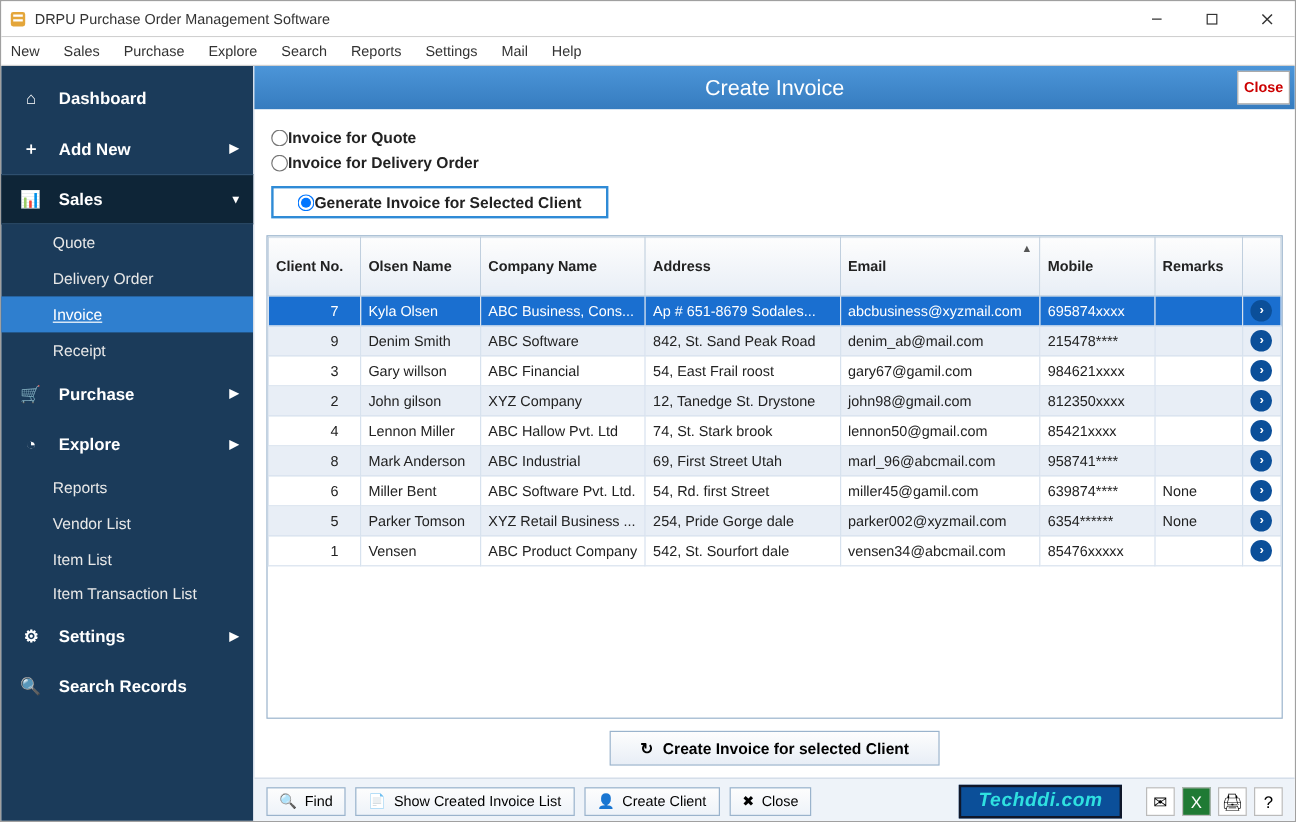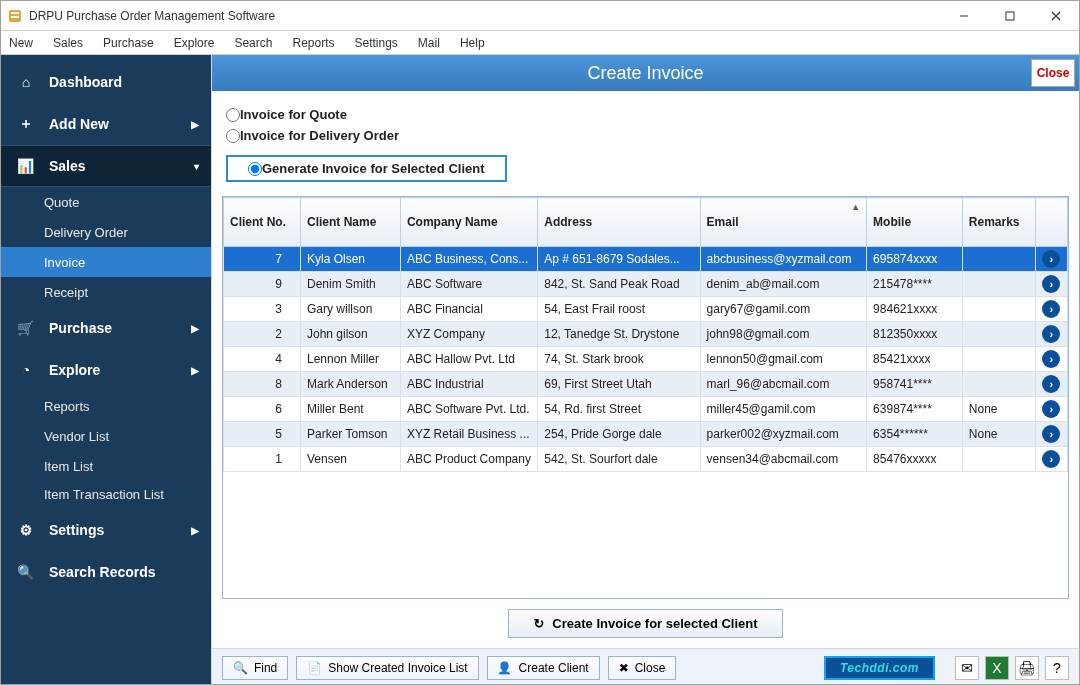--- a/index.html
+++ b/index.html
@@ -15,21 +15,21 @@
 
 .menubar { height:24px; background:#fff; display:flex; align-items:center; padding:0 8px; border-bottom:1px solid #d0d0d0; font-size:12px; color:#333; gap:20px; }
 
 
 .main { display:flex; height:calc(685px - 30px - 24px); }
 .sidebar { width:210px; background:#1b3b5a; color:#fff; display:flex; flex-direction:column; padding-top:6px; }
 .sidebar .nav-item { display:flex; align-items:center; height:42px; padding:0 16px; font-size:14px; font-weight:600; gap:14px; position:relative; }
 .sidebar .nav-item .chev { position:absolute; right:12px; font-size:10px; }
 .sidebar .nav-item.active { background:#0e2537; border-top:1px solid #2e4f6e; border-bottom:1px solid #2e4f6e; }
 .sidebar .sub { padding-left:43px; height:30px; display:flex; align-items:center; font-size:13px; font-weight:400; color:#e8e8e8; }
-.sidebar .sub.active { background:#2f7fcf; color:#fff; }
+.sidebar .sub.active { background:#2f7fcf; color:#fff;text-decoration:underline; }
 .sidebar .icon { width:18px; display:inline-flex; justify-content:center; }
 
 .content { flex:1; background:#fff; display:flex; flex-direction:column; border-left:1px solid #cfd9e5; }
 
 .page-header { height:36px; background:linear-gradient(#4c95d8,#367cbf); color:#fff; display:flex; align-items:center; justify-content:center; font-size:18px; position:relative; }
 .page-header .close-btn { position:absolute; right:4px; top:4px; height:28px; width:44px; background:#fff; color:#c00; font-weight:700; font-size:12px; display:flex; align-items:center; justify-content:center; border:1px solid #aaa; }
 
 .radio-area { padding:10px 14px 8px; font-size:13px; font-weight:700; color:#222; }
 .radio-row { display:flex; align-items:center; gap:0; margin:6px 0; }
 .radio-row input[type=radio] { width:14px; height:14px; }
@@ -45,21 +45,21 @@
 tbody td.num { text-align:right; padding-right:18px; }
 tbody td.act { text-align:center; width:30px; }
 .act-btn { width:18px; height:18px; border-radius:50%; background:#0b4f99; color:#fff; display:inline-flex; align-items:center; justify-content:center; font-size:11px; font-weight:700; }
 tbody tr.selected .act-btn { background:#0b4f99; }
 
 .create-bar { display:flex; justify-content:center; padding:10px 0; }
 .big-btn { border:1px solid #9ab3cc; background:linear-gradient(#fdfdfd,#e8eef6); padding:6px 24px; font-size:13px; font-weight:700; display:flex; align-items:center; gap:8px; }
 
 .bottom-toolbar { height:38px; border-top:1px solid #cfd9e5; background:#eef3f9; display:flex; align-items:center; padding:0 10px; gap:8px; }
 .tool-btn { border:1px solid #9ab3cc; background:linear-gradient(#fdfdfd,#eef3f9); padding:4px 10px; font-size:12px; display:flex; align-items:center; gap:6px; }
-.brand { margin-left:auto; margin-right:12px; background:#0b4f99; color:#2fe0e0; font-weight:700; font-style:italic; padding:3px 14px; font-size:12px; letter-spacing:.5px; border:2px solid #0ea5e9; }
+.brand { margin-left:auto; margin-right:12px; background:#0b4f99; color:#2fe0e0; font-weight:700; font-style:italic; padding:3px 14px; font-size:16px; letter-spacing:.5px; border:2px solid #0f172a; }
 .tool-icons { display:flex; gap:6px; }
 .tool-icons .ic { width:24px; height:24px; border:1px solid #bbb; display:flex; align-items:center; justify-content:center; font-size:14px; background:#fff; }
 </style>
 </head>
 <body>
 
 <div class="titlebar">
   <span class="app-icon">
     <svg viewBox="0 0 16 16" width="16" height="16">
         <rect x="2" y="2" width="12" height="12" fill="#e4a63a" rx="2"></rect>
@@ -163,21 +163,21 @@
         <input type="radio" name="invtype" checked="" style="">
         <span>Generate Invoice for Selected Client</span>
       </label>
     </div>
 
     <div class="table-wrap">
       <table>
         <thead>
           <tr>
             <th style="width:74px">Client No.</th>
-            <th style="width:96px">Client Name</th>
+            <th style="width:96px">Olsen Name</th>
             <th style="width:132px">Company Name</th>
             <th style="width:156px">Address</th>
             <th style="width:160px"><span>Email</span><span class="sort">▲</span></th>
             <th style="width:92px">Mobile</th>
             <th style="width:70px">Remarks</th>
             <th style="width:30px"></th>
           </tr>
         </thead>
         <tbody id="tbody">
             <tr class="selected">

